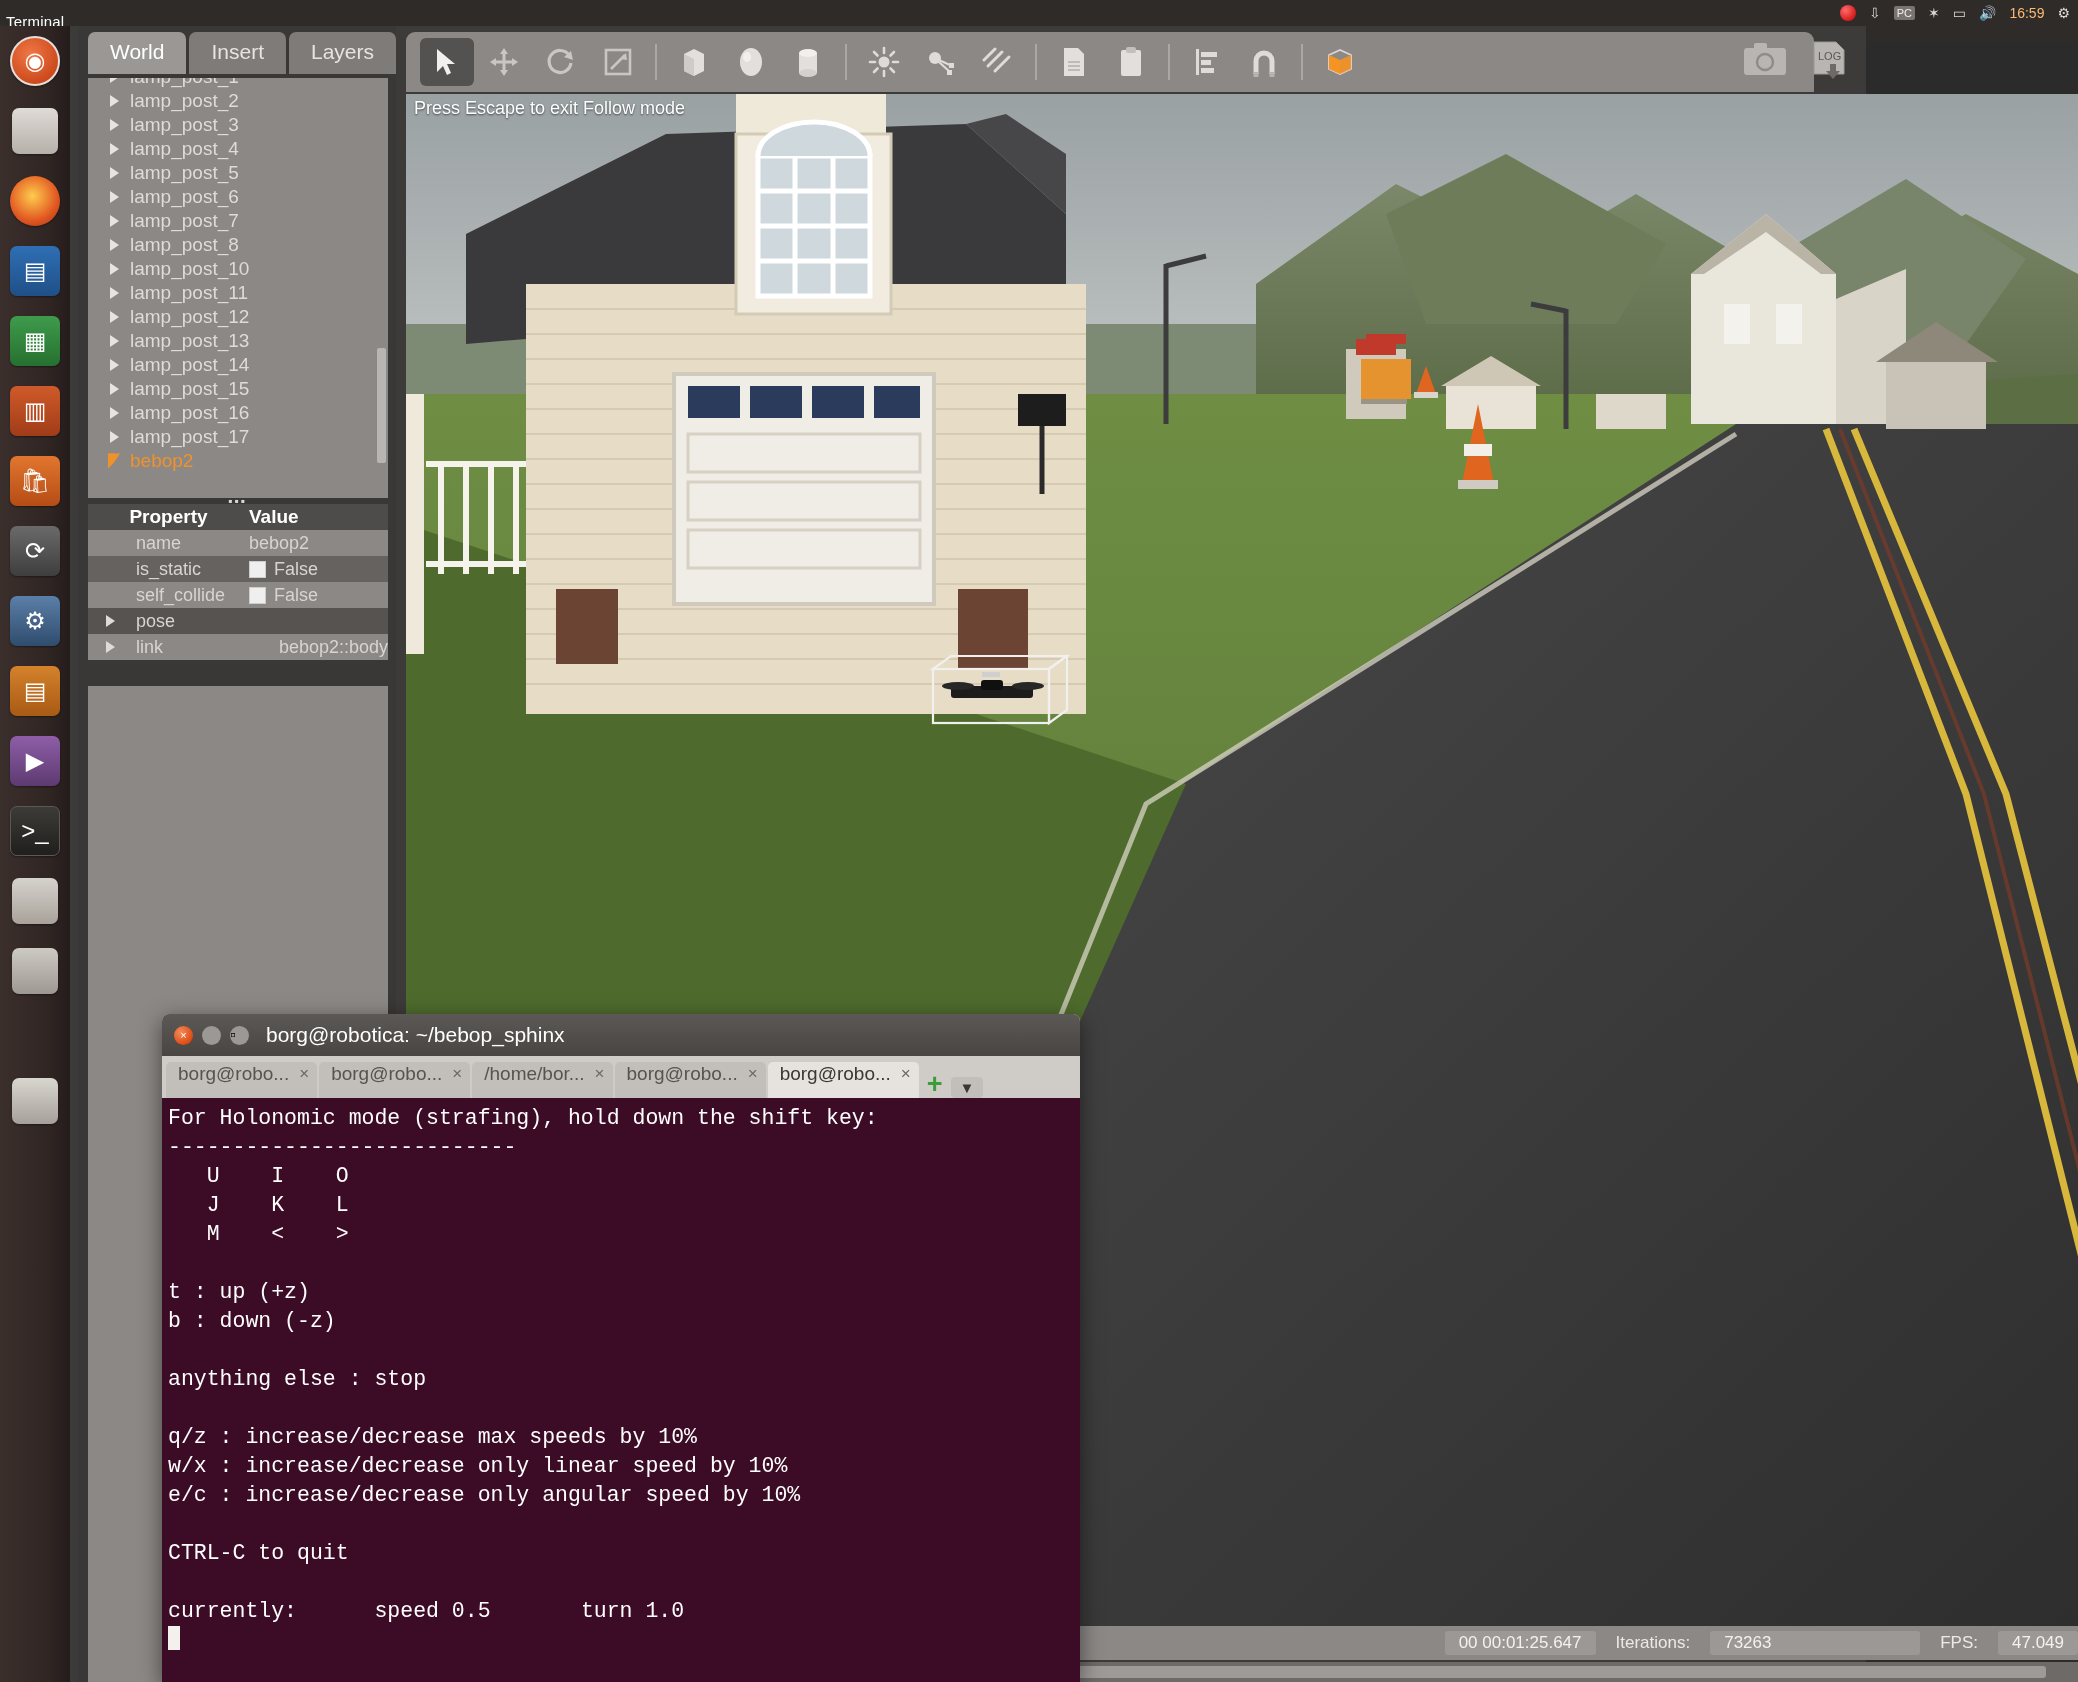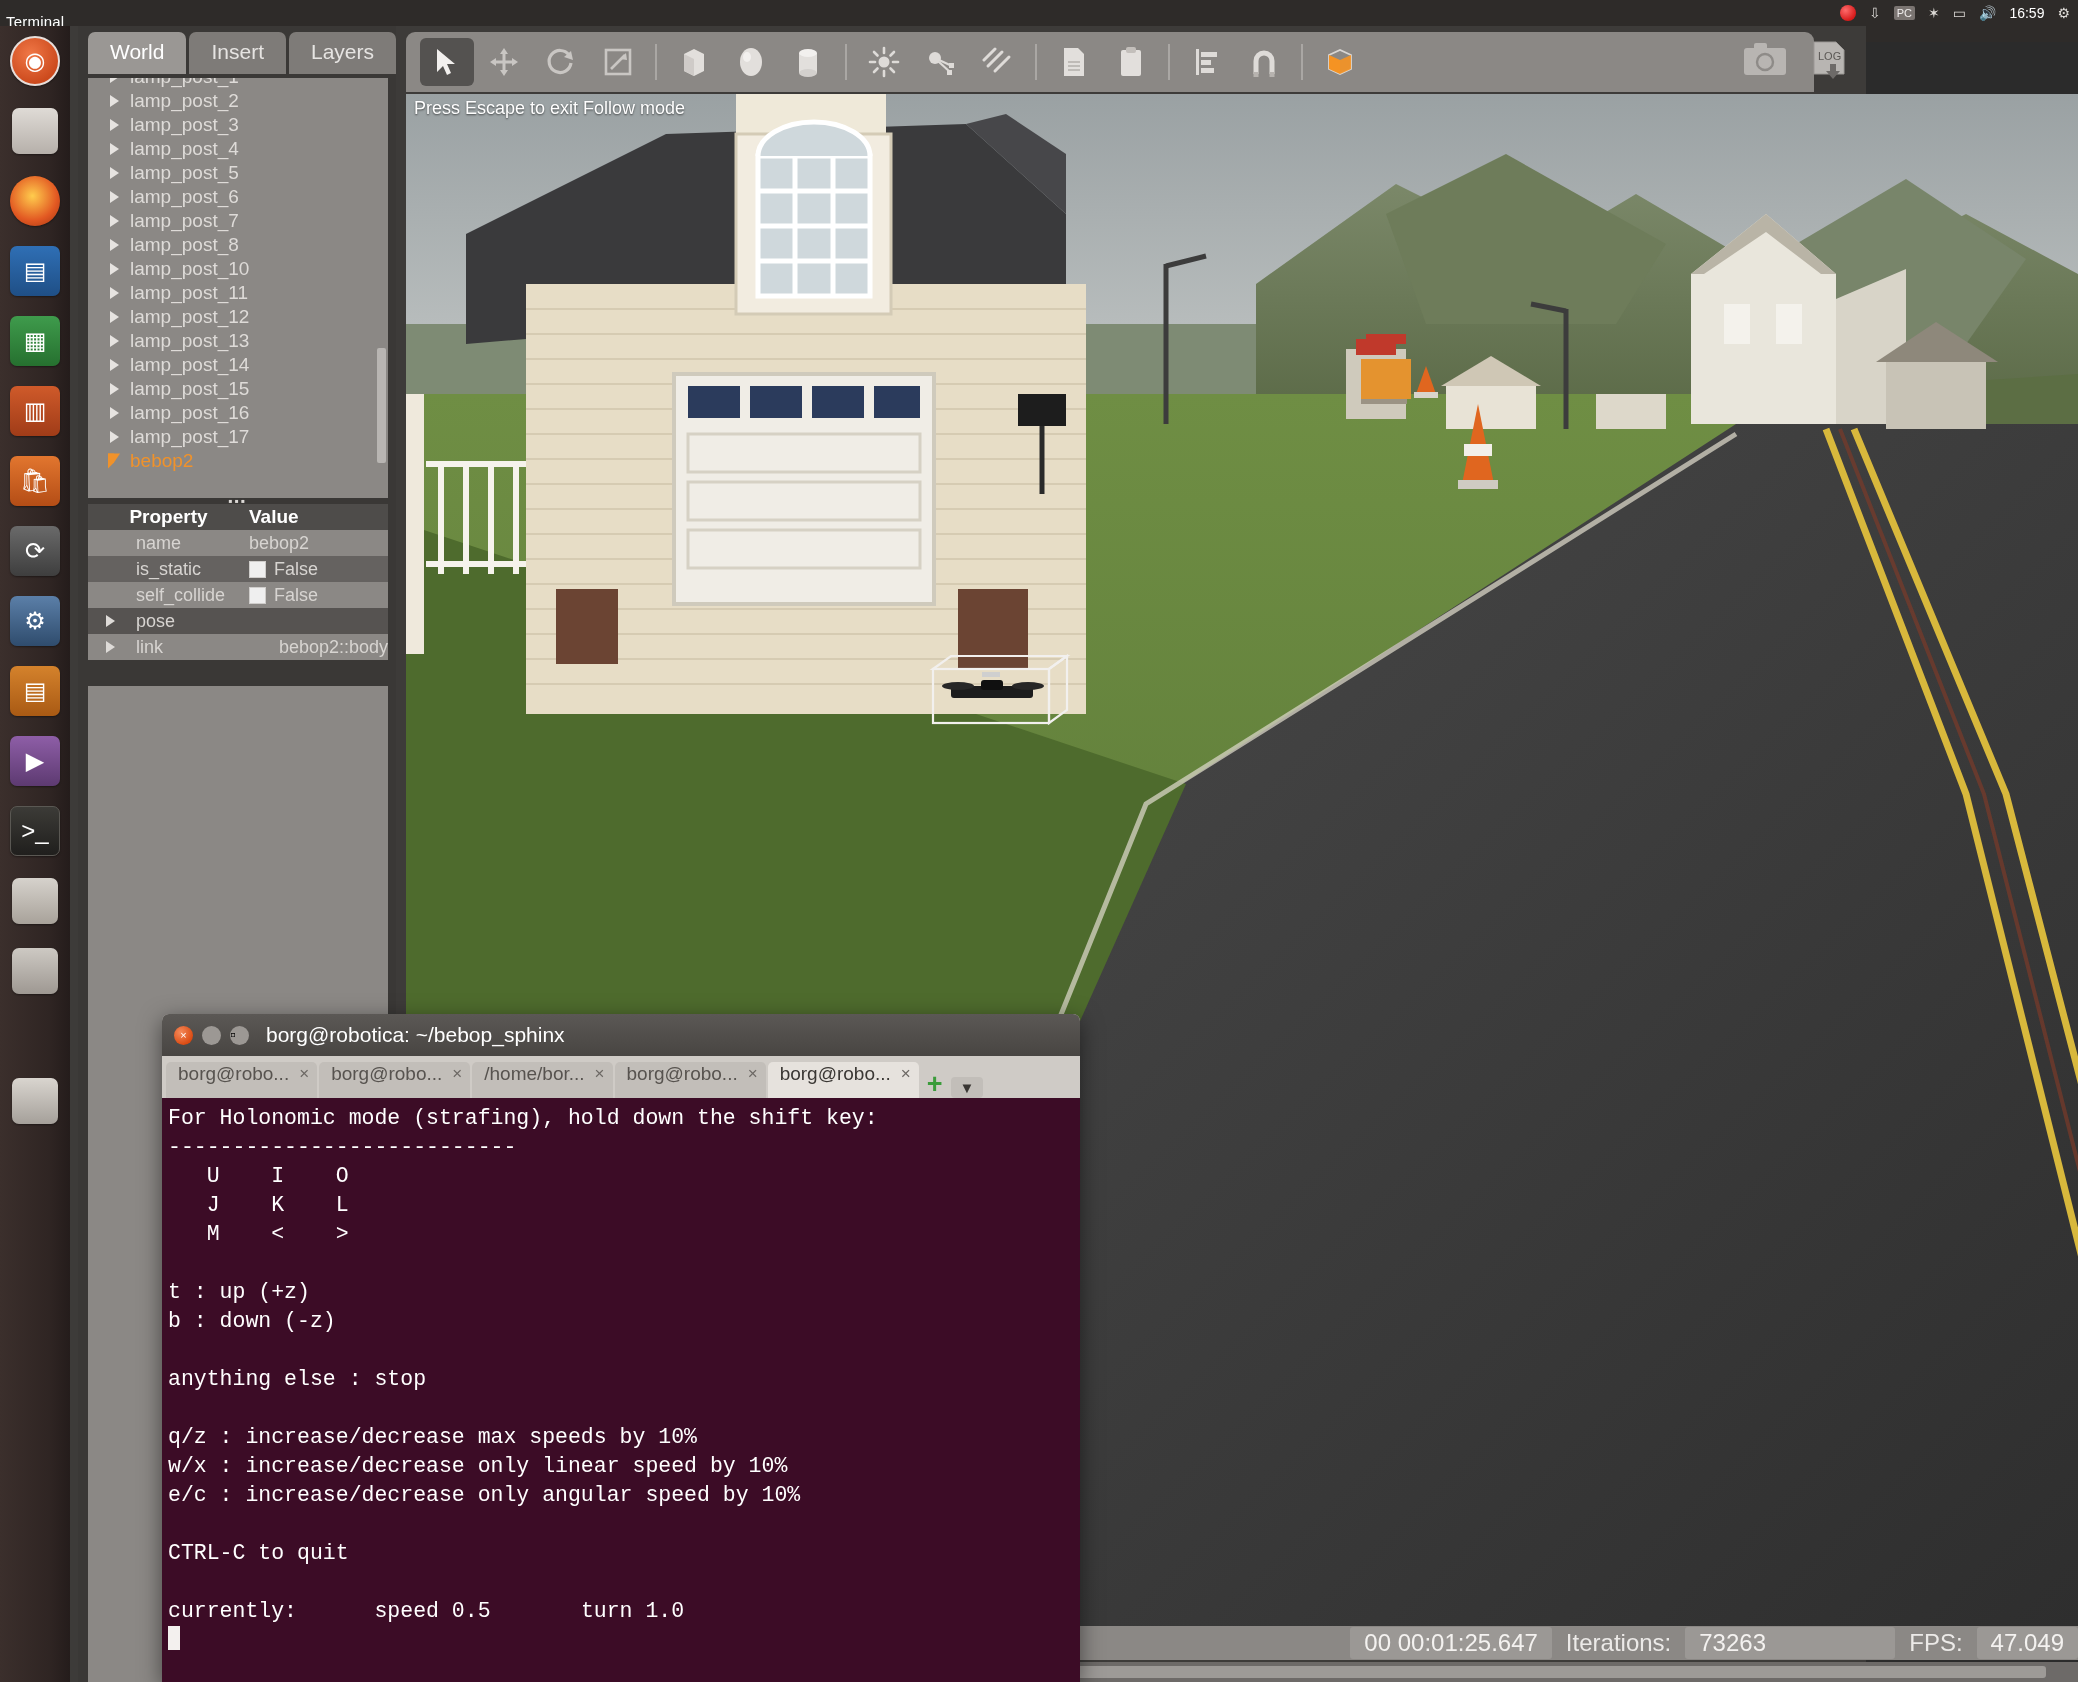--- a/index.html
+++ b/index.html
@@ -9,21 +9,21 @@
 
   
   .top-panel { position:absolute; left:0; top:0; width:2078px; height:42px;
     background:#2e2b29; color:#e8e4e0; font-size:15px; display:flex; align-items:center; }
   .top-panel .app-title { margin-left:6px; color:#ffffff; font-size:15px; letter-spacing:.2px;}
   .tray { position:absolute; right:8px; top:0; height:26px; display:flex; align-items:center; gap:13px;}
   .tray .ico { color:#dddad6; font-size:14px; line-height:26px; }
   .tray .rec-dot { width:16px; height:16px; border-radius:50%;
      background:radial-gradient(circle at 35% 33%, #ff6b6b, #d61b1b 70%); }
   .tray .pc-badge { background:#7a7471; color:#efeceb; font-size:11px; padding:1px 3px; border-radius:2px;}
-  .tray .clock { color:#ffffff; font-size:14px; }
+  .tray .clock { color:#fdba74; font-size:14px; }
 
   
   .launcher { position:absolute; left:0; top:26px; width:70px; height:1656px;
      background:linear-gradient(to right,#3b2f2c,#2f2523 70%,#241c1b); }
   .launcher-item { width:70px; height:70px; display:flex; align-items:center; justify-content:center; position:relative;}
   .li-icon { width:50px; height:50px; border-radius:7px; display:flex; align-items:center;
     justify-content:center; font-size:24px; color:#fff; box-shadow:0 1px 2px rgba(0,0,0,.4); }
   .li-ubuntu { background:radial-gradient(circle at 40% 35%, #f07746, #cc4a1d 72%); border-radius:50%;
      border:2px solid #e7deda; }
   .li-files { background:linear-gradient(#dfdbd6,#b6b0aa); }
@@ -96,21 +96,21 @@
 
   
   .viewport { position:absolute; left:336px; top:68px; width:1672px; height:1540px; overflow:hidden;
      background:#7e8b74; }
   .sky { position:absolute; left:0;top:0;width:100%;height:230px;
      background:linear-gradient(#9aa1a3,#b7bcbc);}
   .hud-text { position:absolute; left:8px; top:4px; color:#ffffff; font-size:18px;
      font-family:"Liberation Sans",sans-serif; text-shadow:0 1px 2px rgba(0,0,0,.6); z-index:40;}
 
   .statusbar { position:absolute; left:336px; bottom:22px; width:1672px; height:34px;
-     background:#8b8885; display:flex; align-items:center; color:#eceae8; font-size:24px; gap:14px; padding-left:10px;}
+     background:#8b8885; display:flex; align-items:center; color:#eceae8; font-size:17px; gap:20px; padding-left:10px;}
   .status-val { background:#9b9895; padding:2px 14px; border-radius:3px; color:#f4f2f0;}
   .hscroll { position:absolute; left:336px; bottom:0; width:1672px; height:20px; background:#6d6a68;}
   .hscroll-thumb { position:absolute; left:0px; top:4px; width:1640px; height:12px; background:#9d9a97; border-radius:3px;}
 
   
   .term { position:absolute; left:162px; top:1014px; width:918px; height:668px;
      background:#d6d2cd; border-radius:7px 7px 0 0; box-shadow:0 6px 22px rgba(0,0,0,.5);}
   .term-title { height:42px; display:flex; align-items:center; gap:9px; padding-left:12px;
      background:linear-gradient(#5b5855,#484542); border-radius:7px 7px 0 0;}
   .wb { width:19px;height:19px;border-radius:50%;display:inline-block;}

